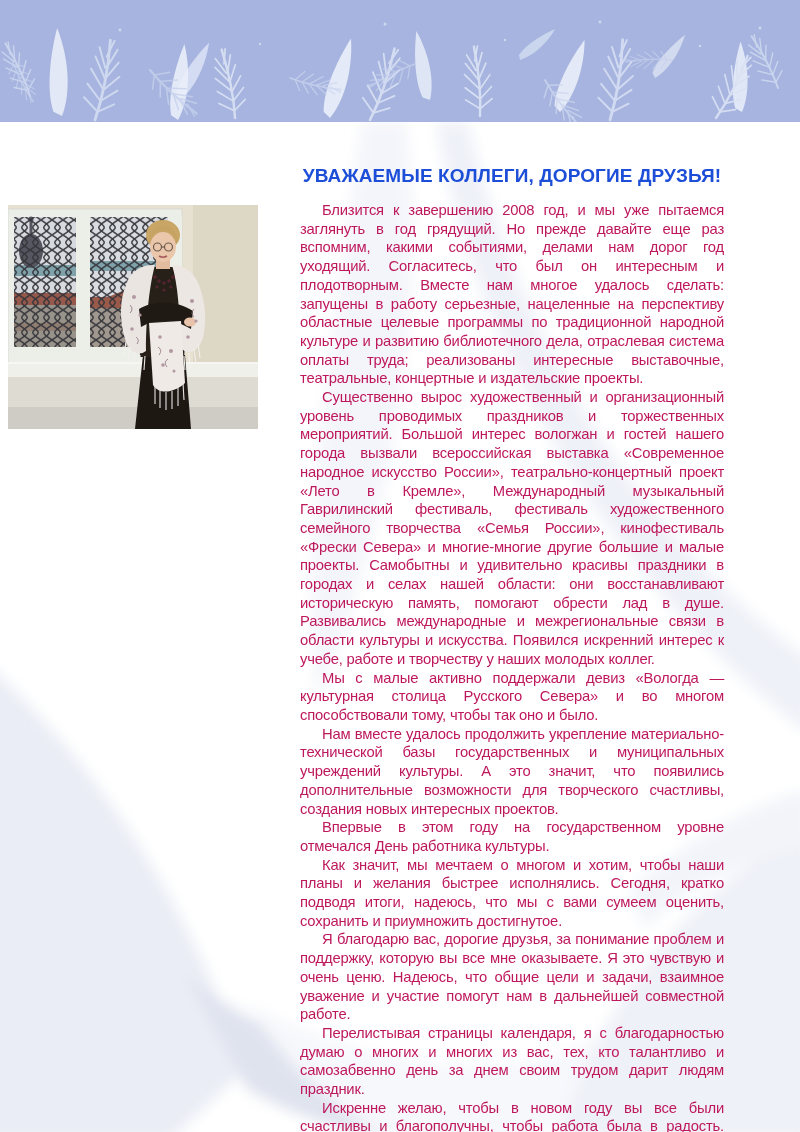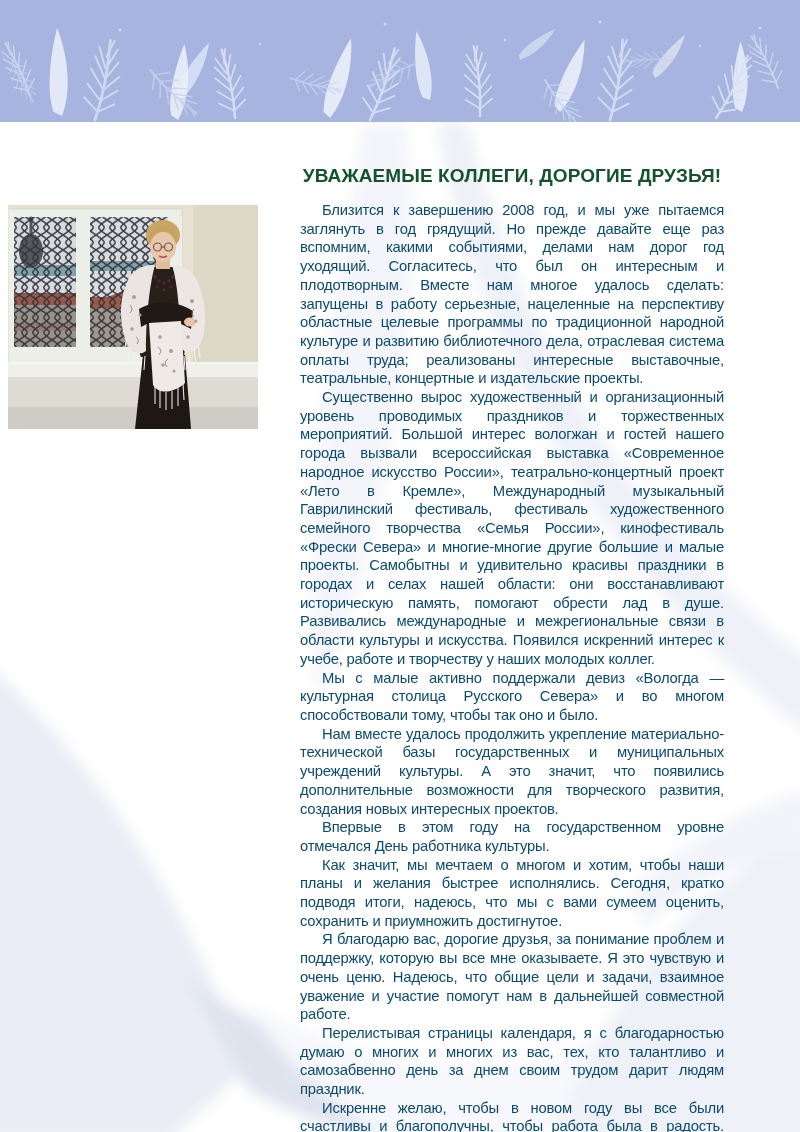--- a/index.html
+++ b/index.html
@@ -5,26 +5,26 @@
   html,body{margin:0;padding:0;background:#888;}
   .page{
     position:relative;width:800px;height:1132px;background:#ffffff;
     overflow:hidden;font-family:"Liberation Sans",sans-serif;margin:0 auto;
   }
   .swoosh{position:absolute;left:0;top:0;z-index:0;}
   .band{position:absolute;left:0;top:0;width:800px;height:122px;z-index:1;}
   .photo{position:absolute;left:8px;top:205px;width:250px;height:224px;z-index:2;}
   .content{position:absolute;left:300px;top:165px;width:424px;z-index:2;}
   .title{
-    margin:0 0 14px 0;font-size:19px;font-weight:bold;color:#14532d;
+    margin:0 0 14px 0;font-size:19px;font-weight:bold;color:#1d4ed8;
     text-align:center;letter-spacing:0.1px;
   }
   .content p{
     margin:0;text-indent:22px;font-size:14.8px;line-height:18.7px;
-    text-align:justify;color:#0c4a6e;letter-spacing:-0.2px;
+    text-align:justify;color:#be185d;letter-spacing:-0.2px;
   }
 </style>
 </head>
 <body>
 
 <div class="page">
 
   <svg class="swoosh" width="800" height="1132" viewBox="0 0 800 1132" aria-hidden="true">
     <defs>
       <filter id="soft" x="-20%" y="-20%" width="140%" height="140%">
@@ -212,21 +212,21 @@
         <path d="M151,51 Q155,53.5 159,51" stroke="#a75a5f" stroke-width="1.5" fill="none"></path>
       </g>
     </svg>
   </div>
 
   <div class="content">
     <h1 class="title">УВАЖАЕМЫЕ КОЛЛЕГИ, ДОРОГИЕ ДРУЗЬЯ!</h1>
     <p>Близится к завершению 2008 год, и мы уже пытаемся заглянуть в год грядущий. Но прежде давайте еще раз вспомним, какими событиями, делами нам дорог год уходящий. Согласитесь, что был он интересным и плодотворным. Вместе нам многое удалось сделать: запущены в работу серьезные, нацеленные на перспективу областные целевые программы по традиционной народной культуре и развитию библиотечного дела, отраслевая система оплаты труда; реализованы интересные выставочные, театральные, концертные и издательские проекты.</p>
     <p>Существенно вырос художественный и организационный уровень проводимых праздников и торжественных мероприятий. Большой интерес вологжан и гостей нашего города вызвали всероссийская выставка «Современное народное искусство России», театрально-концертный проект «Лето в Кремле», Международный музыкальный Гаврилинский фестиваль, фестиваль художественного семейного творчества «Семья России», кинофестиваль «Фрески Севера» и многие-многие другие большие и малые проекты. Самобытны и удивительно красивы праздники в городах и селах нашей области: они восстанавливают историческую память, помогают обрести лад в душе. Развивались международные и межрегиональные связи в области культуры и искусства. Появился искренний интерес к учебе, работе и творчеству у наших молодых коллег.</p>
     <p>Мы с малые активно поддержали девиз «Вологда — культурная столица Русского Севера» и во многом способствовали тому, чтобы так оно и было.</p>
-    <p>Нам вместе удалось продолжить укрепление материально-технической базы государственных и муниципальных учреждений культуры. А это значит, что появились дополнительные возможности для творческого развития, создания новых интересных проектов.</p>
+    <p>Нам вместе удалось продолжить укрепление материально-технической базы государственных и муниципальных учреждений культуры. А это значит, что появились дополнительные возможности для творческого счастливы, создания новых интересных проектов.</p>
     <p>Впервые в этом году на государственном уровне отмечался День работника культуры.</p>
     <p>Как значит, мы мечтаем о многом и хотим, чтобы наши планы и желания быстрее исполнялись. Сегодня, кратко подводя итоги, надеюсь, что мы с вами сумеем оценить, сохранить и приумножить достигнутое.</p>
     <p>Я благодарю вас, дорогие друзья, за понимание проблем и поддержку, которую вы все мне оказываете. Я это чувствую и очень ценю. Надеюсь, что общие цели и задачи, взаимное уважение и участие помогут нам в дальнейшей совместной работе.</p>
     <p>Перелистывая страницы календаря, я с благодарностью думаю о многих и многих из вас, тех, кто талантливо и самозабвенно день за днем своим трудом дарит людям праздник.</p>
     <p>Искренне желаю, чтобы в новом году вы все были счастливы и благополучны, чтобы работа была в радость. Пусть здоровы и успешны будут ваши родные и близкие.</p>
 
   </div>
 
 </div>
 

